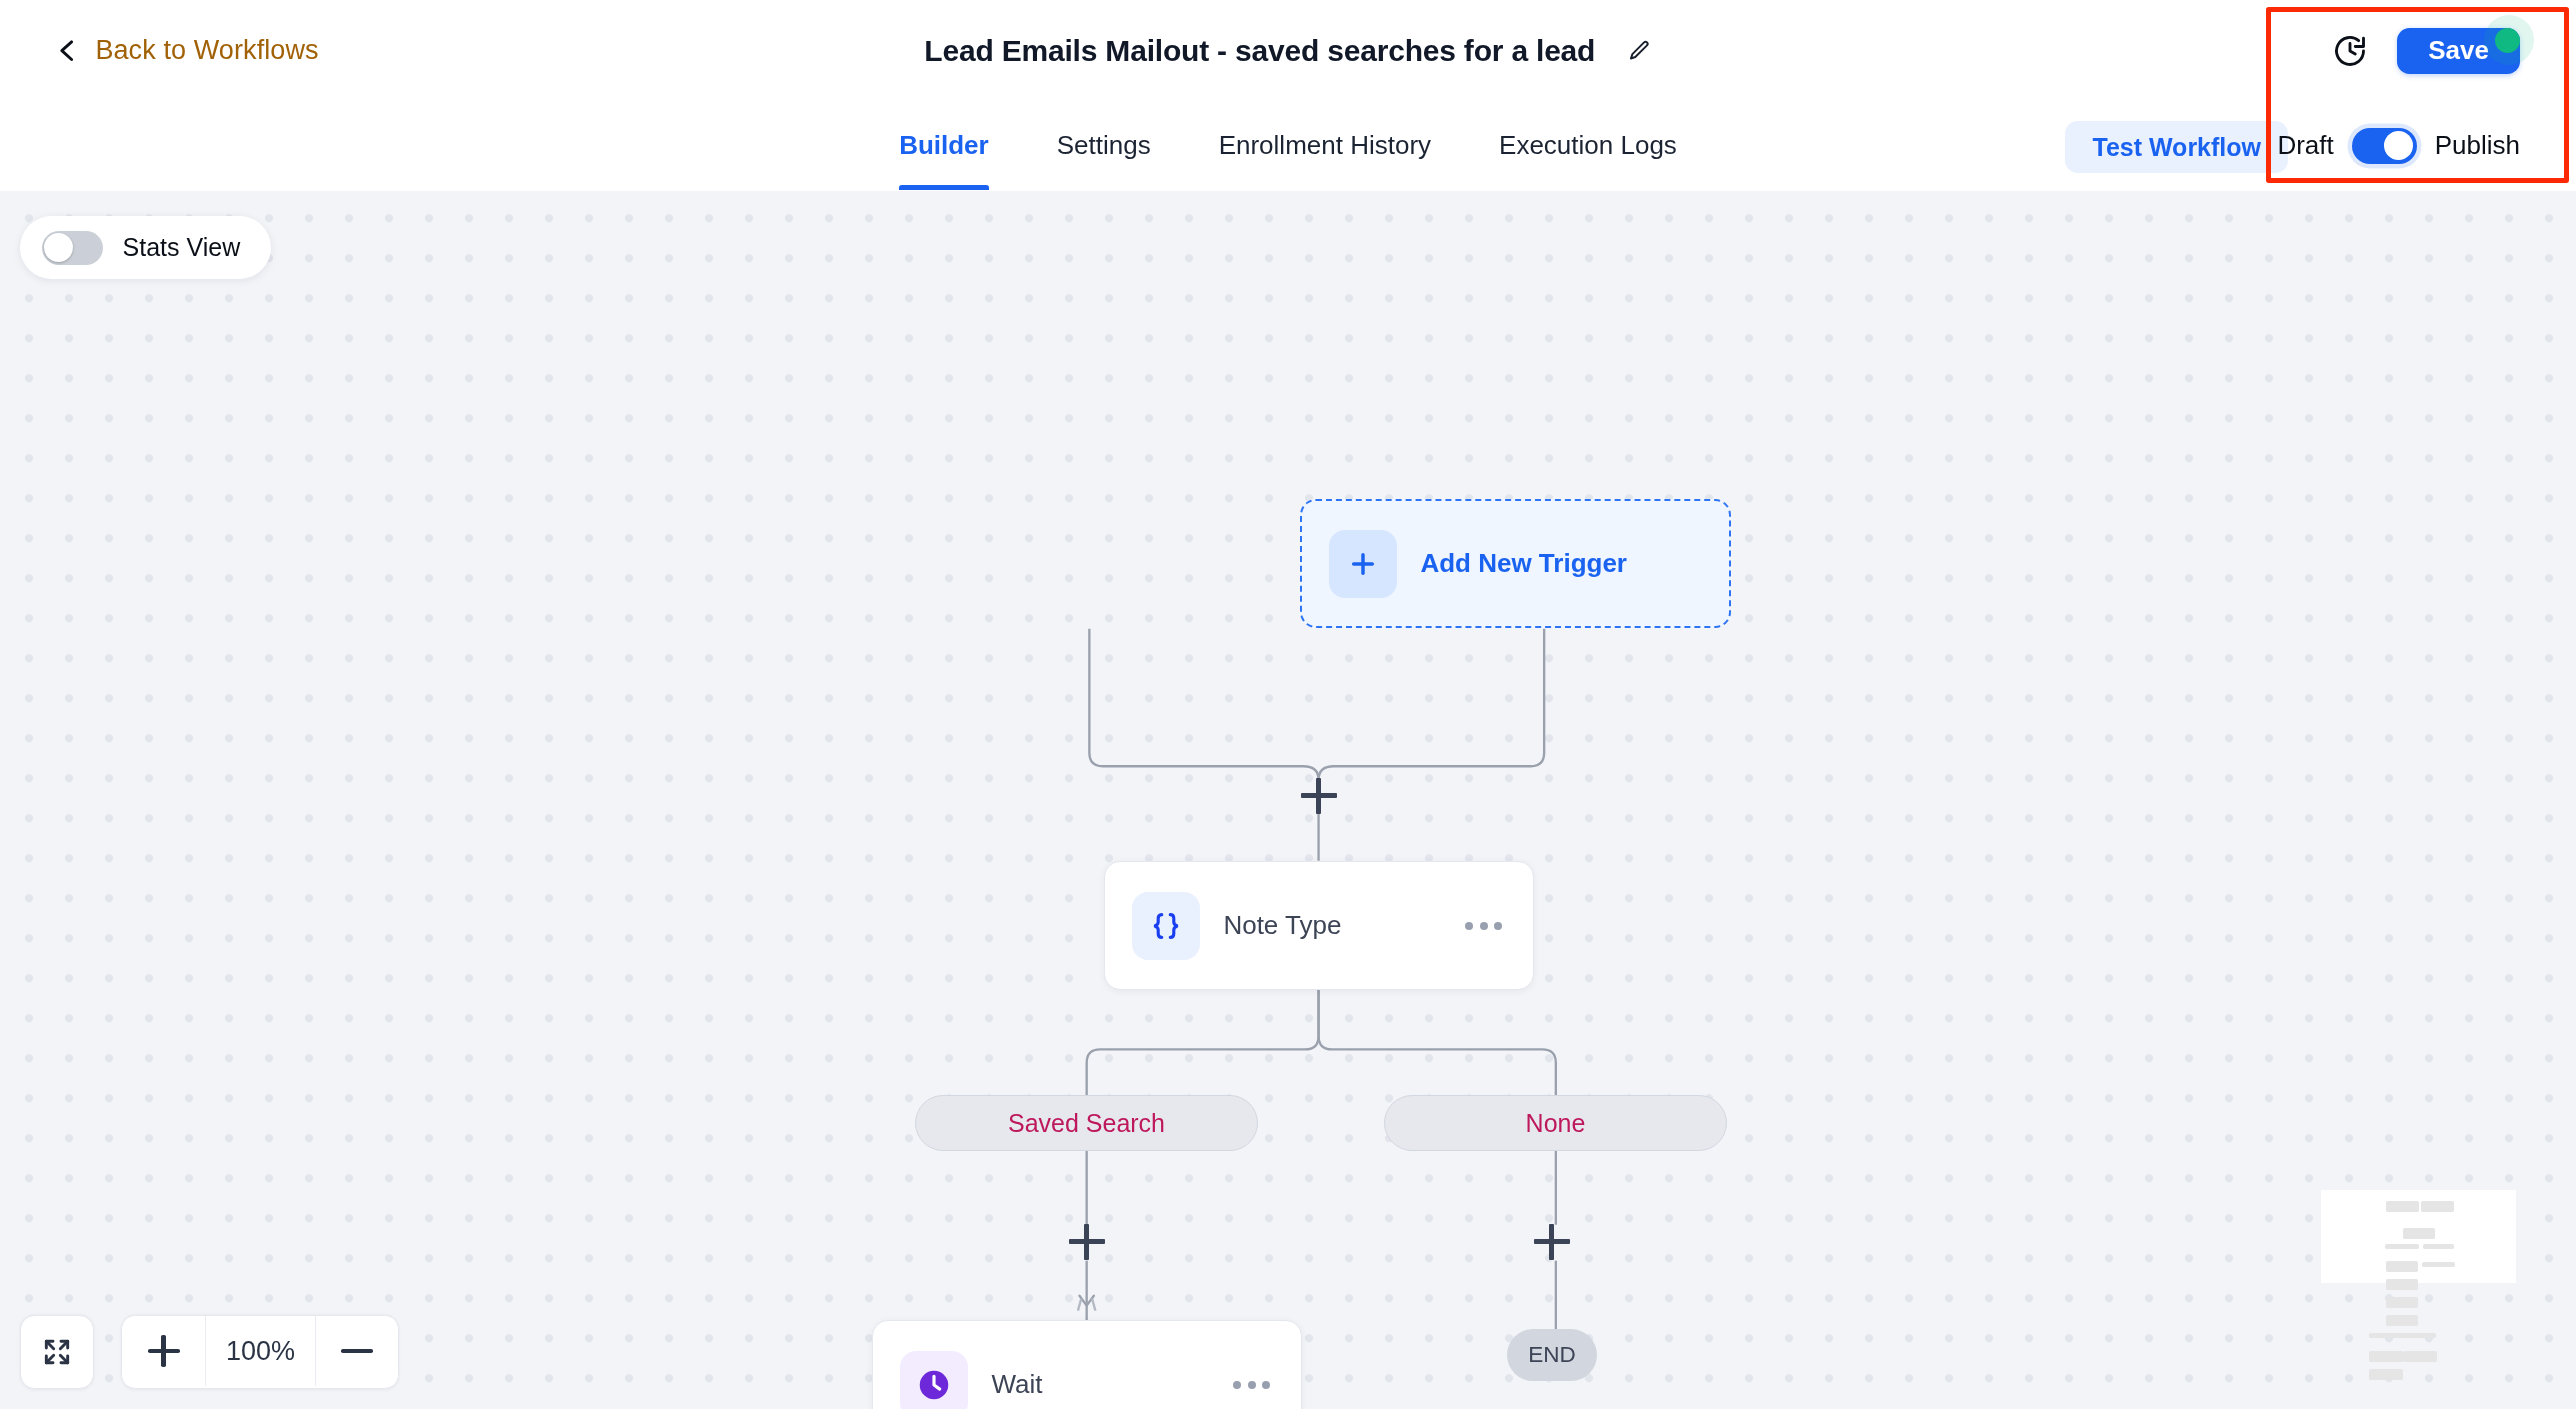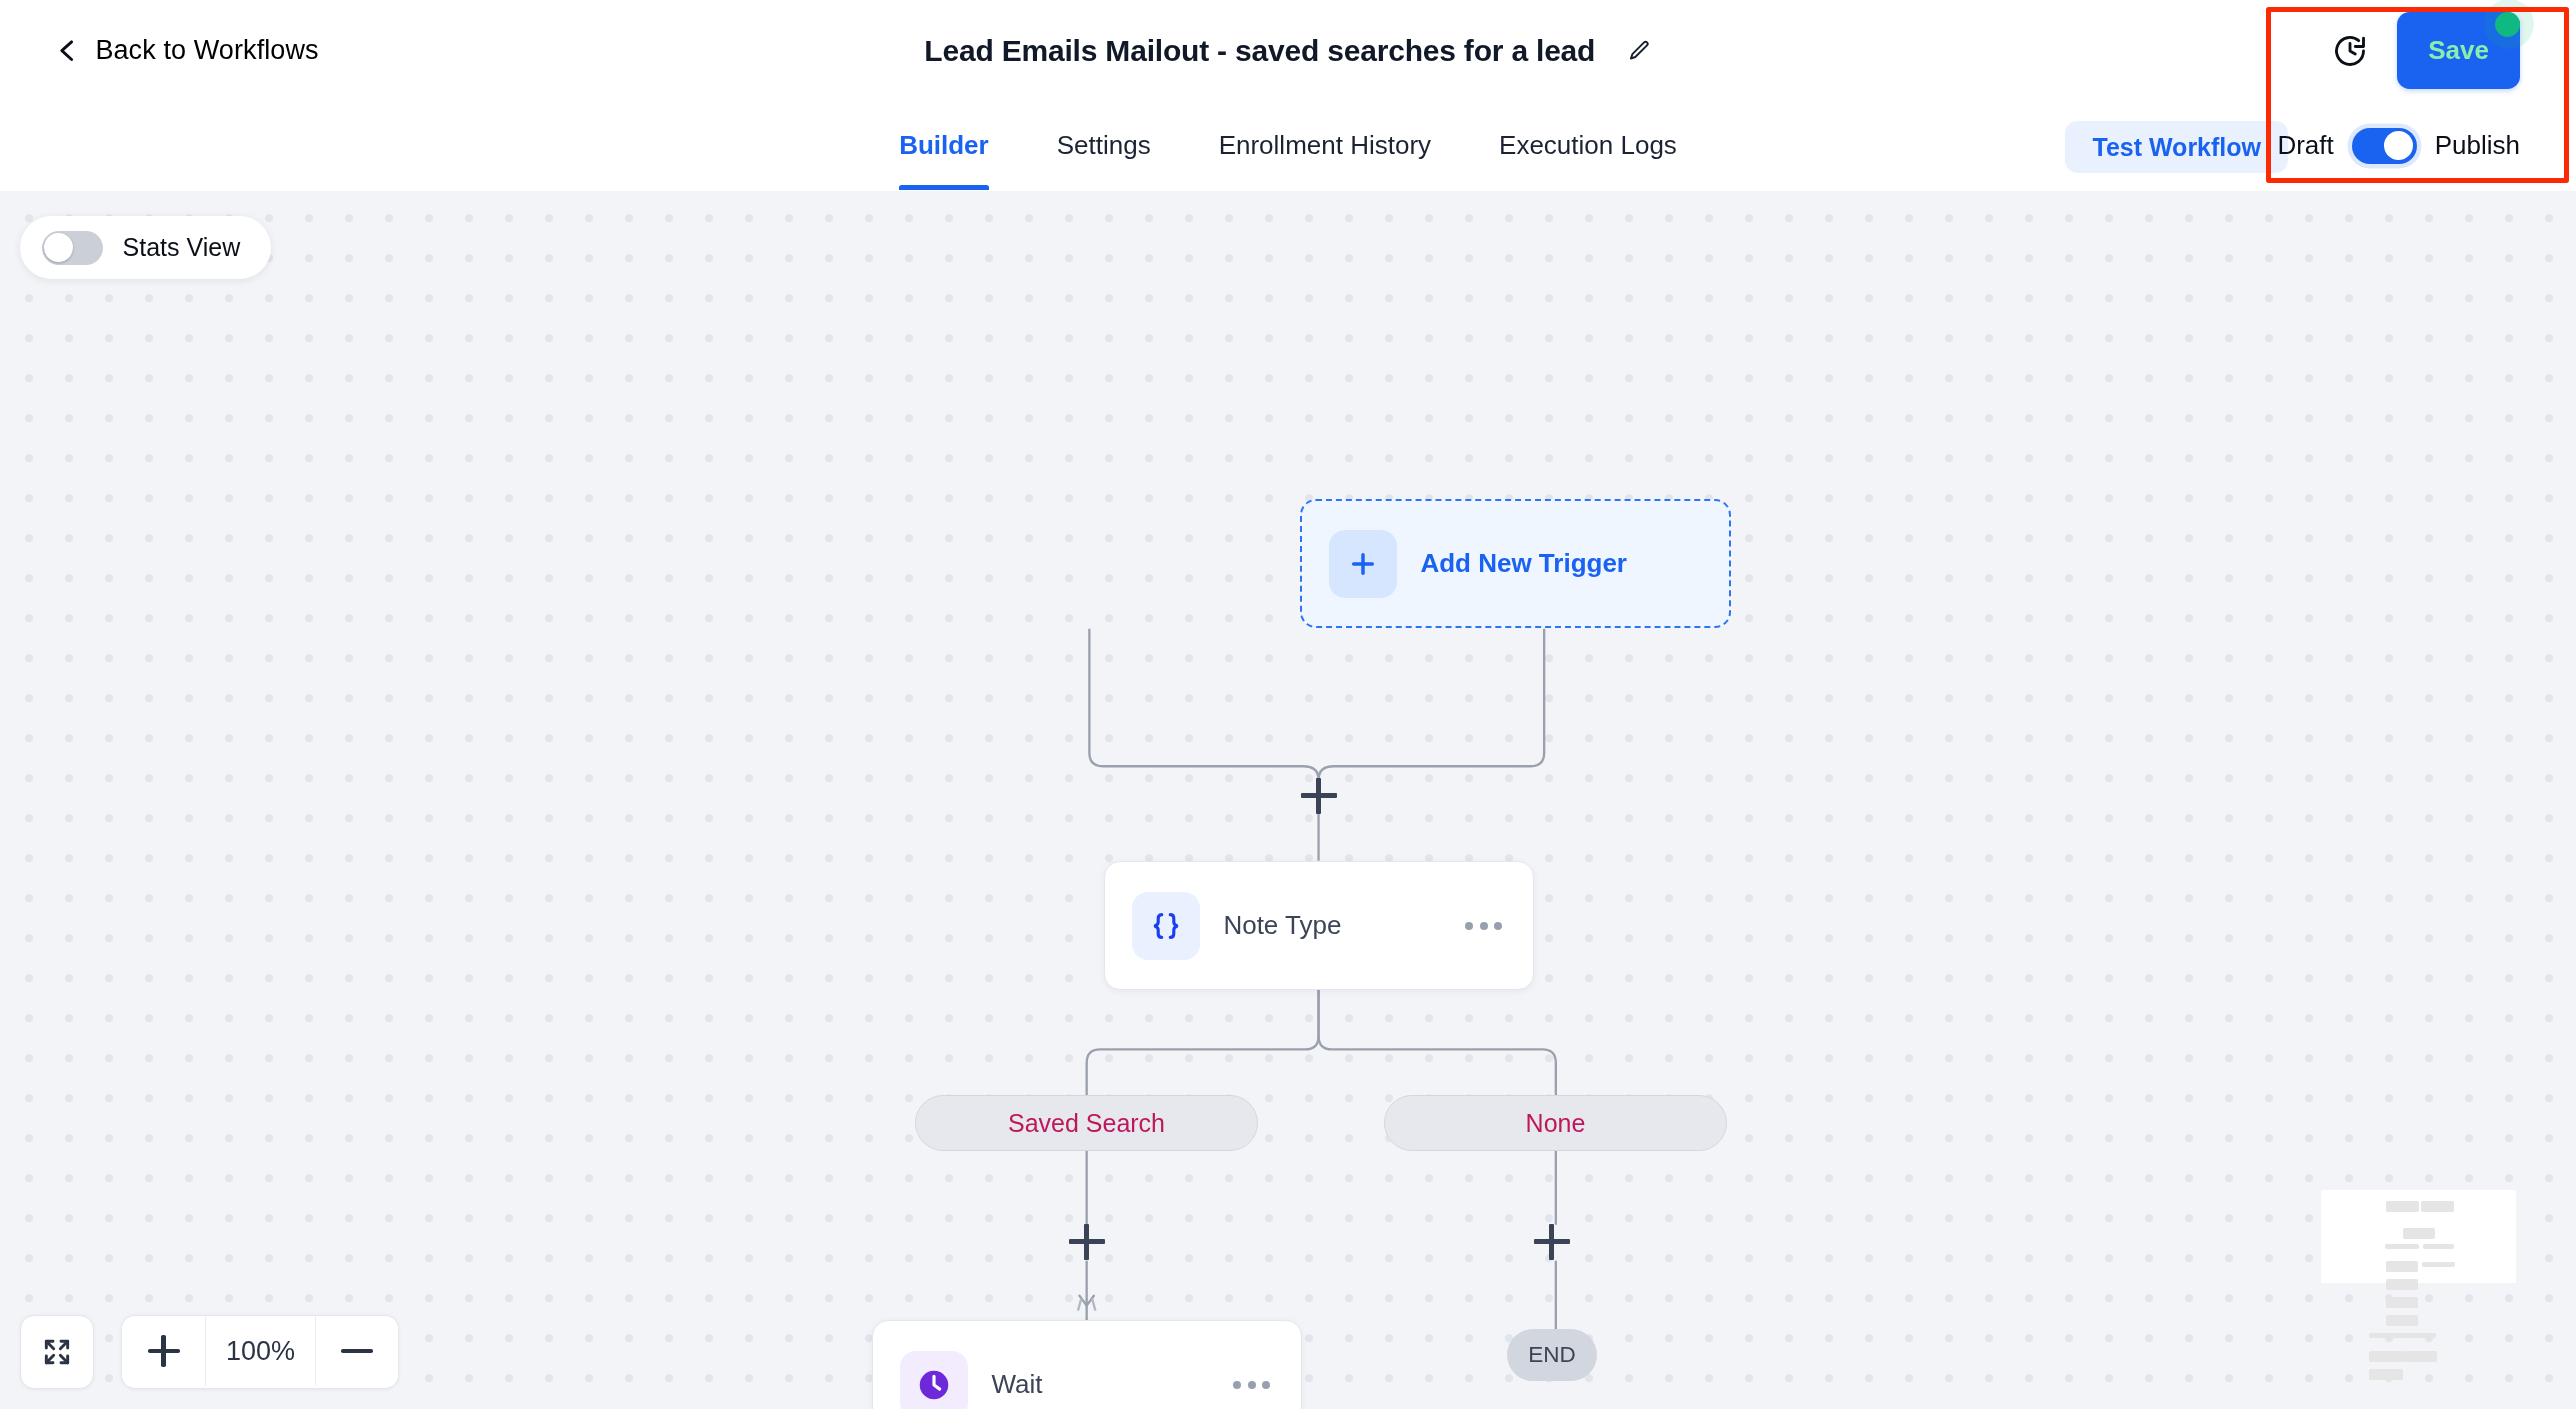--- a/index.html
+++ b/index.html
@@ -16,40 +16,40 @@
   .topbar {
     position: absolute; top: 0; left: 0; width: 2576px; height: 101px;
     background: #ffffff;
     display: flex; align-items: center;
   }
   .back-btn {
     display: flex; align-items: center; gap: 16px;
     margin-left: 56px; cursor: pointer;
   }
   .chev-left { width: 23.4px; height: 23.4px; display: block; }
-  .back-label { font-size: 27px; color: #000000; font-weight: 400; letter-spacing: 0.1px; }
+  .back-label { font-size: 27px; color: #a16207; font-weight: 400; letter-spacing: 0.1px; }
 
   .title-wrap {
     position: absolute; left: 0; right: 0; top: 0; height: 101px;
     display: flex; align-items: center; justify-content: center; gap: 33px;
     pointer-events: none;
   }
   .wf-title { font-size: 30px; font-weight: 700; color: #111827; letter-spacing: -0.2px; }
   .pencil-icon { width: 23.4px; height: 23.4px; pointer-events: auto; cursor: pointer; }
 
   .topbar-right {
     position: absolute; right: 0; top: 0; height: 101px;
     display: flex; align-items: center; gap: 29px; padding-right: 56px;
   }
   .history-icon { width: 36px; height: 36px; cursor: pointer; }
   .save-wrap { position: relative; }
   .save-btn {
-    background: #1a62f0; color: #86efac; border: none; border-radius: 12.6px;
+    background: #1a62f0; color: #ffffff; border: none; border-radius: 12.6px;
     font-family: inherit; font-size: 26px; font-weight: 700;
-    padding: 0 31px; height: 77px; cursor: pointer;
+    padding: 0 31px; height: 46px; cursor: pointer;
     box-shadow: 0 1.8px 5.4px rgba(26,98,240,.25);
   }
   .save-dot-glow {
     position: absolute; top: -12.6px; right: -14.4px;
     width: 50px; height: 50px; border-radius: 50%;
     background: rgba(16,185,129,.13);
   }
   .save-dot {
     position: absolute; top: 0px; right: 0px;
     width: 25px; height: 25px; border-radius: 50%;

